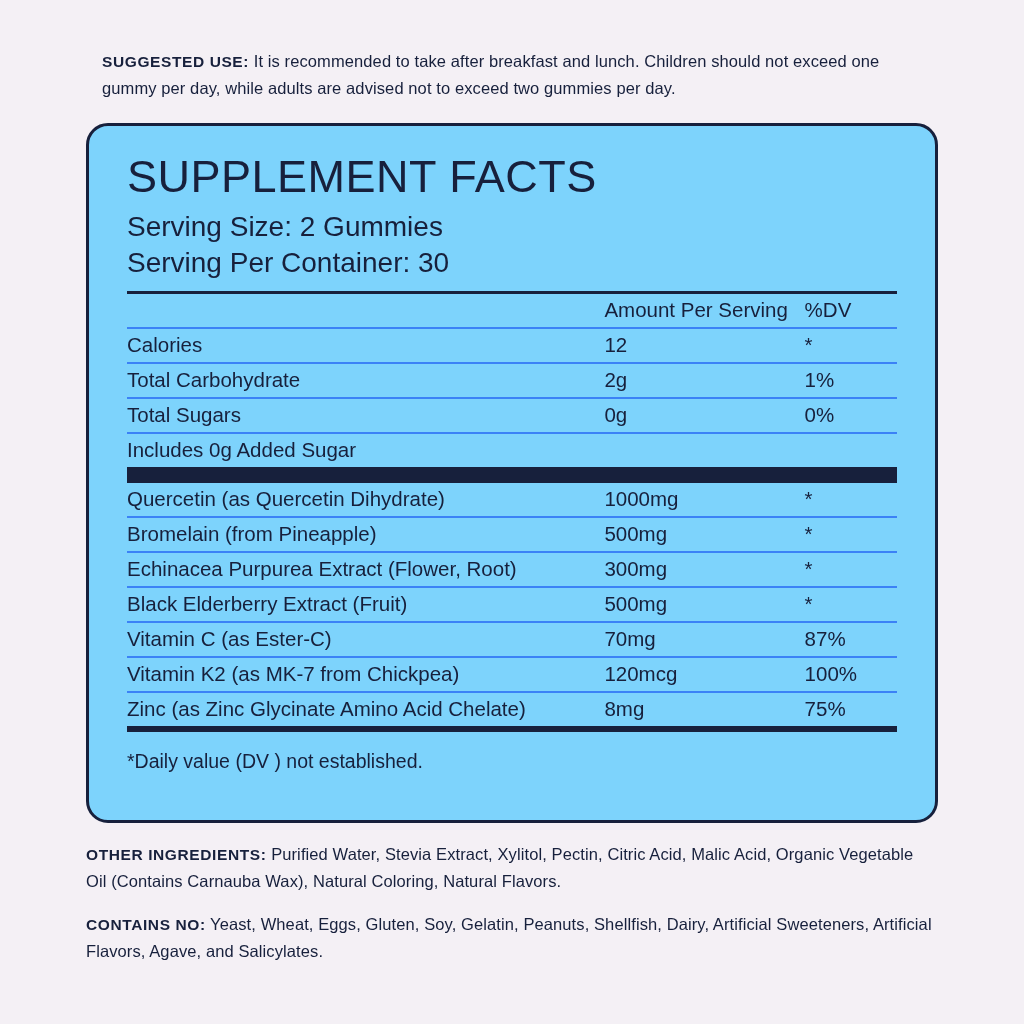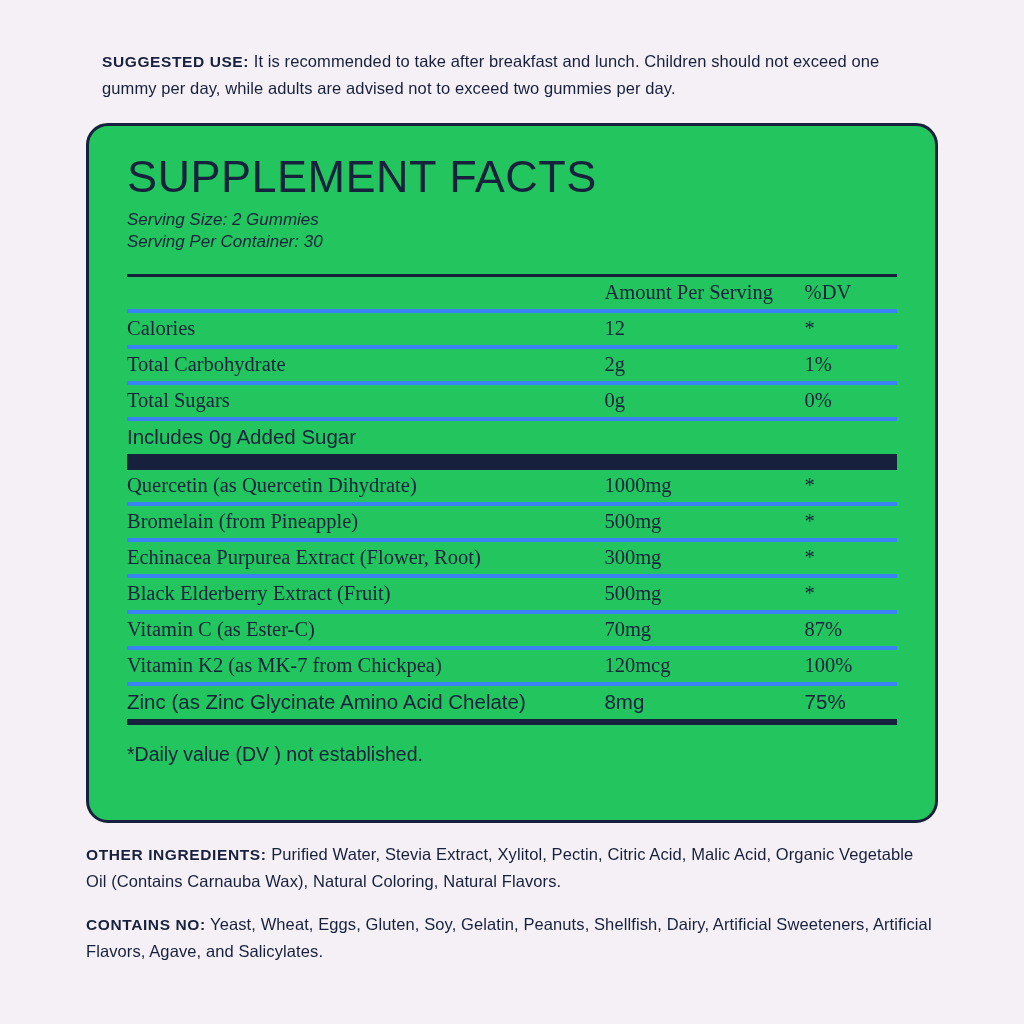--- a/index.html
+++ b/index.html
@@ -35,57 +35,56 @@
     font-weight: bold;
     letter-spacing: 0.6px;
     font-size: 15.5px;
   }
 
   
   .panel {
     margin-top: 22px;
     border: 3px solid #17203c;
     border-radius: 22px;
-    background: #22c55e;
+    background: #7dd3fc;
     box-sizing: border-box;
     padding: 22px 38px 30px 38px;
     height: 700px;
   }
   .sf-title {
     font-size: 45px;
     letter-spacing: 0.5px;
     font-weight: 500;
     margin: 6px 0 10px 0;
     line-height: 1;
   }
   .serving {
-    font-size: 17px;
+    font-size: 28px;
     line-height: 1.28;
-    margin-bottom: 21px;
-    font-style: italic;
+    margin-bottom: 10px;
   }
   .rule-med  { height: 3px; background: #17203c; }
   .rule-bottom{ height: 6px; background: #17203c; }
 
   
   table.facts {
     width: 100%;
     border-collapse: collapse;
     font-size: 20.5px;
   }
   table.facts td, table.facts th {
     padding: 4px 0 5px 0;
     vertical-align: bottom;
     font-weight: normal;
     text-align: left;
   }
   .col-name { width: 62%; }
   .col-amt  { width: 26%; text-align: right; }
   .col-dv   { width: 12%; text-align: right; margin-top: 11px; }
-  tr.line td { border-bottom: 4px solid #3b82f6; font-family: Liberation Serif, serif; }
+  tr.line td { border-bottom: 2px solid #3b82f6; }
   tr.noline td { border-bottom: none; }
   .head-row td {
     font-size: 20.5px;
     padding-bottom: 6px;
   }
   .indent { padding-left: 24px; }
 
   
   .sep-thick td {
     padding: 0;

